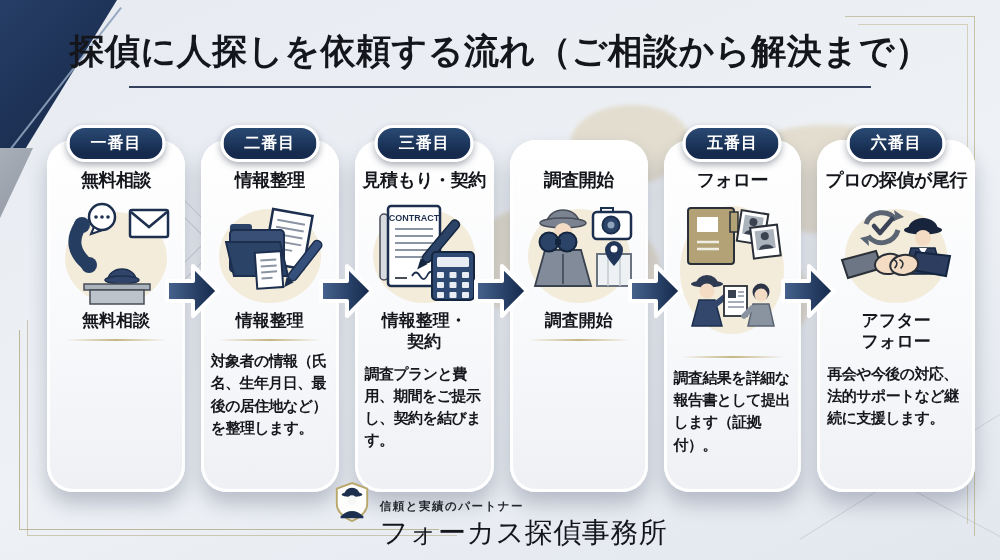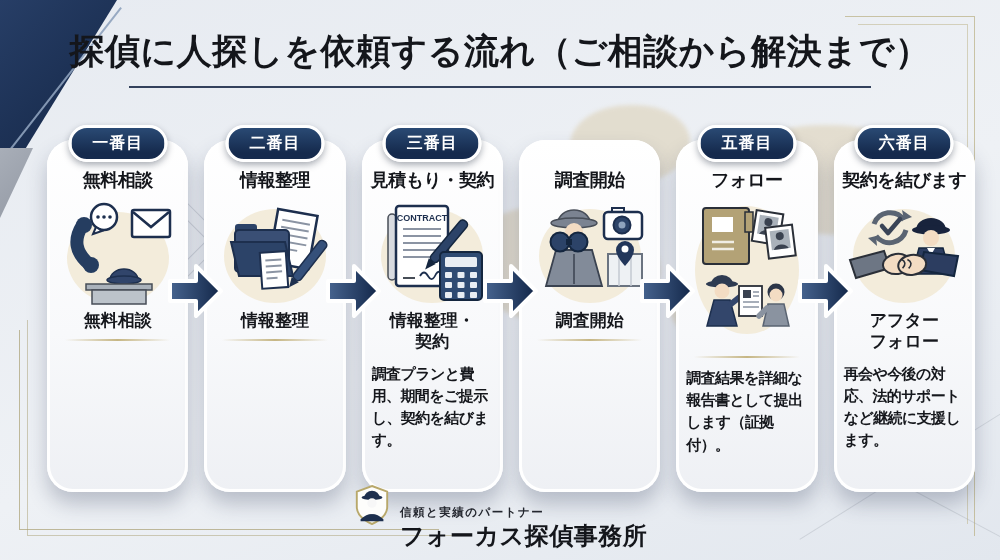--- a/index.html
+++ b/index.html
@@ -68,21 +68,21 @@
   .card:nth-child(3) .card-desc, .card:nth-child(6) .card-desc { margin-top:10px; }
   .card-desc { font-size:15px; font-weight:700; line-height:1.48;
     letter-spacing:-.6px; text-align:left; color:#15171c; padding:0 2px; }
   
   .arrow { position:absolute; top:116px; right:-37px; width:58px; height:70px; z-index:6; }
   
   .footer { position:absolute; left:0; right:0; bottom:8px; z-index:2;
     display:flex; justify-content:center; align-items:center; gap:9px; }
   .footer-text { display:flex; flex-direction:column; }
   .footer-tagline { font-size:11.5px; font-weight:800; letter-spacing:1.5px; color:#23262e;margin-top:48px; }
-  .footer-company { font-size:24px; font-weight:700; letter-spacing:.5px; color:#14161b; }
+  .footer-company { font-size:28px; font-weight:400; letter-spacing:.5px; color:#14161b; }
 </style>
 </head>
 <body>
 
 <div class="canvas">
 
   <div class="deco deco-tl-navy"></div>
   <div class="deco deco-tl-line"></div>
   <div class="deco deco-tl-gray"></div>
   <div class="deco chev chev1"></div>
@@ -158,20 +158,21 @@
             <rect x="46" y="56" width="26" height="36" fill="#fff" stroke="#1d2f4e" stroke-width="2"></rect>
           <path d="M51,64 h16 M51,70 h16 M51,76 h16 M51,82 h11" stroke="#8b94a3" stroke-width="2"></path>
           </g>
         <g transform="rotate(38 93 68)">
             <rect x="88" y="40" width="9" height="48" rx="4" fill="#35507a" stroke="#1d2f4e" stroke-width="1.5"></rect>
           <path d="M88,88 l4.5,10 l4.5,-10 z" fill="#1d2f4e"></path>
           </g>
       </svg>
       <div class="card-subtitle">情報整理</div>
       <div class="divider"></div>
+      <div class="card-desc">対象者の情報（氏名、生年月日、最後の居住地など）を整理します。</div>
       <div class="arrow">
         <svg width="58" height="70" viewBox="0 0 58 70">
           <path d="M3,25 L29,25 L29,10 L54,35 L29,60 L29,45 L3,45 Z" fill="url(#ag1)" stroke="#fff" stroke-width="4" stroke-linejoin="round"></path>
         </svg>
       </div>
     </div>
 
     <div class="card">
       <div class="badge">三番目</div>
       <div class="card-title">見積もり・契約</div>
@@ -281,21 +282,21 @@
       <div class="card-desc">調査結果を詳細な報告書として提出します（証拠付）。</div>
       <div class="arrow">
         <svg width="58" height="70" viewBox="0 0 58 70">
           <path d="M3,25 L29,25 L29,10 L54,35 L29,60 L29,45 L3,45 Z" fill="url(#ag1)" stroke="#fff" stroke-width="4" stroke-linejoin="round"></path>
         </svg>
       </div>
     </div>
 
     <div class="card">
       <div class="badge">六番目</div>
-      <div class="card-title">契約を結びます</div>
+      <div class="card-title">プロの探偵が尾行</div>
       <svg class="illus" width="120" height="112" viewBox="0 0 120 112">
         <ellipse cx="60" cy="60" rx="51" ry="47" fill="#f3ecdb"></ellipse>
         <path d="M30,28 a17,17 0 0 1 30,-4" fill="none" stroke="#5a6472" stroke-width="5"></path>
         <path d="M60,24 l8,-3 l-10,-7 z" fill="#5a6472"></path>
         <path d="M62,34 a17,17 0 0 1 -30,6" fill="none" stroke="#5a6472" stroke-width="5"></path>
         <path d="M32,40 l-8,2 l9,8 z" fill="#5a6472"></path>
         <path d="M38,30 l6,7 l12,-14" fill="none" stroke="#3a4456" stroke-width="4.5" stroke-linecap="round" stroke-linejoin="round"></path>
         <path d="M72,34 a15,12 0 0 1 30,0 z" fill="#18233c"></path>
         <ellipse cx="87" cy="34" rx="19" ry="4.5" fill="#18233c"></ellipse>
         <circle cx="87" cy="42" r="8" fill="#f3dcc3"></circle>

